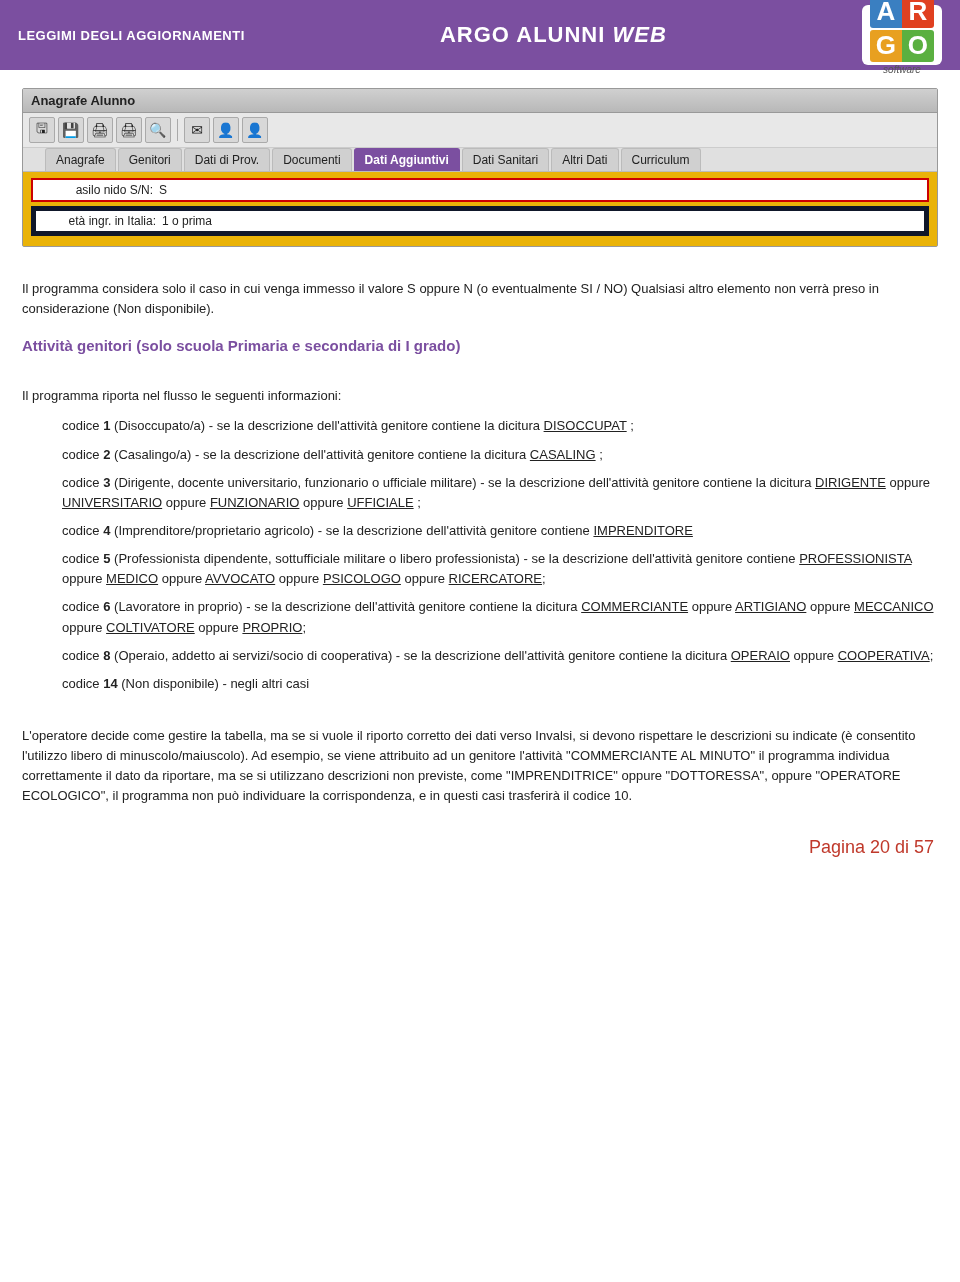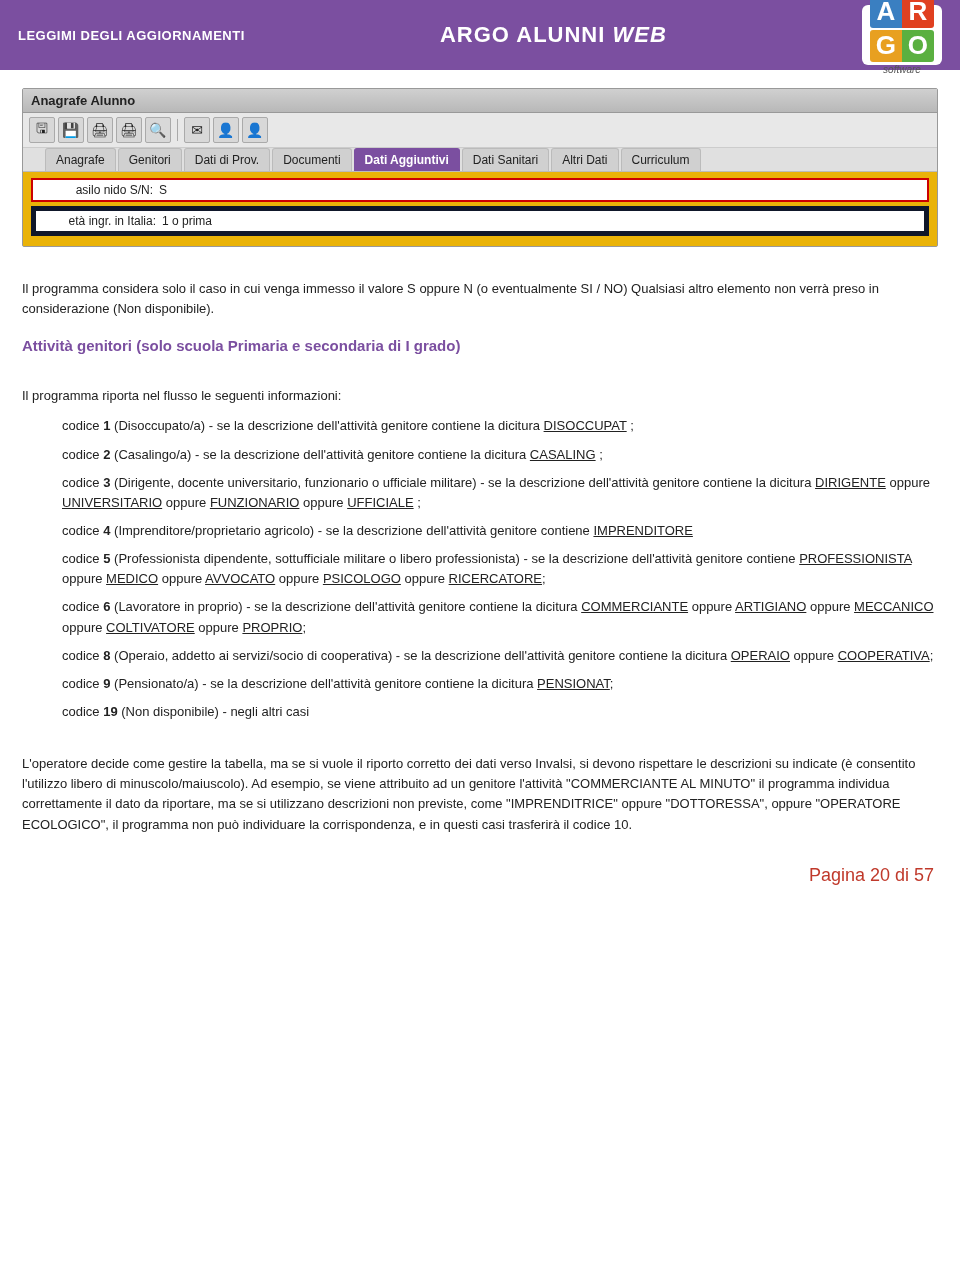--- a/index.html
+++ b/index.html
@@ -332,25 +332,22 @@
 
   <p class="code-item">
     codice <strong>6</strong>  (Lavoratore in proprio) - se la descrizione dell'attività genitore contiene la dicitura <u>COMMERCIANTE</u> oppure <u>ARTIGIANO</u> oppure <u>MECCANICO</u> oppure <u>COLTIVATORE</u>  oppure <u>PROPRIO</u>;
   </p>
 
 
   <p class="code-item">
     codice <strong>8</strong>  (Operaio, addetto ai servizi/socio di cooperativa) - se la descrizione dell'attività genitore contiene la dicitura <u>OPERAIO</u> oppure <u>COOPERATIVA</u>;
   </p>
 
-  <p class="code-item">
-    codice <strong>9</strong>  (Pensionato/a) - se la descrizione dell'attività genitore contiene la dicitura <u>PENSIONAT</u>;
-  </p>
-
-  <p class="code-item">
-    codice <strong>19</strong>  (Non disponibile) - negli altri casi
+
+  <p class="code-item">
+    codice <strong>14</strong>  (Non disponibile) - negli altri casi
   </p>
 
   <p class="para">L'operatore decide come gestire la tabella, ma se si vuole il riporto corretto dei dati verso Invalsi, si devono rispettare le descrizioni su indicate (è consentito l'utilizzo libero di minuscolo/maiuscolo). Ad esempio, se viene attribuito ad un genitore l'attività "COMMERCIANTE AL MINUTO" il programma individua correttamente il dato da riportare, ma se si utilizzano descrizioni non previste, come "IMPRENDITRICE" oppure "DOTTORESSA", oppure "OPERATORE ECOLOGICO", il programma non può individuare la corrispondenza, e in questi casi trasferirà  il codice 10.</p>
 
   <div class="footer">Pagina 20 di 57</div>
 
 </div>
 
 </body></html>

